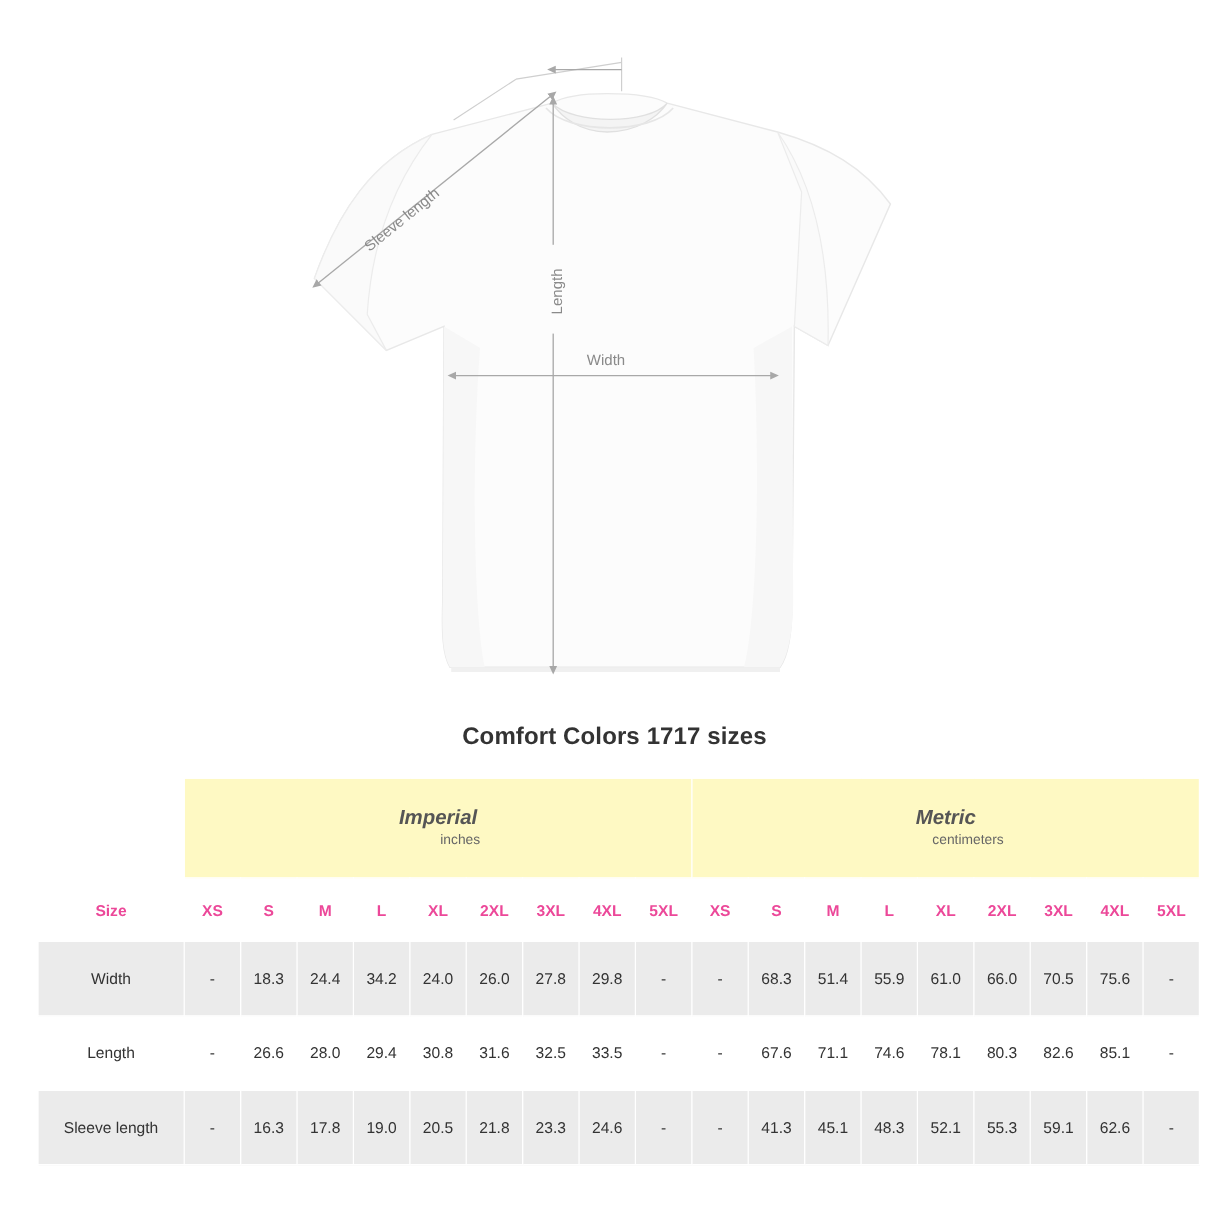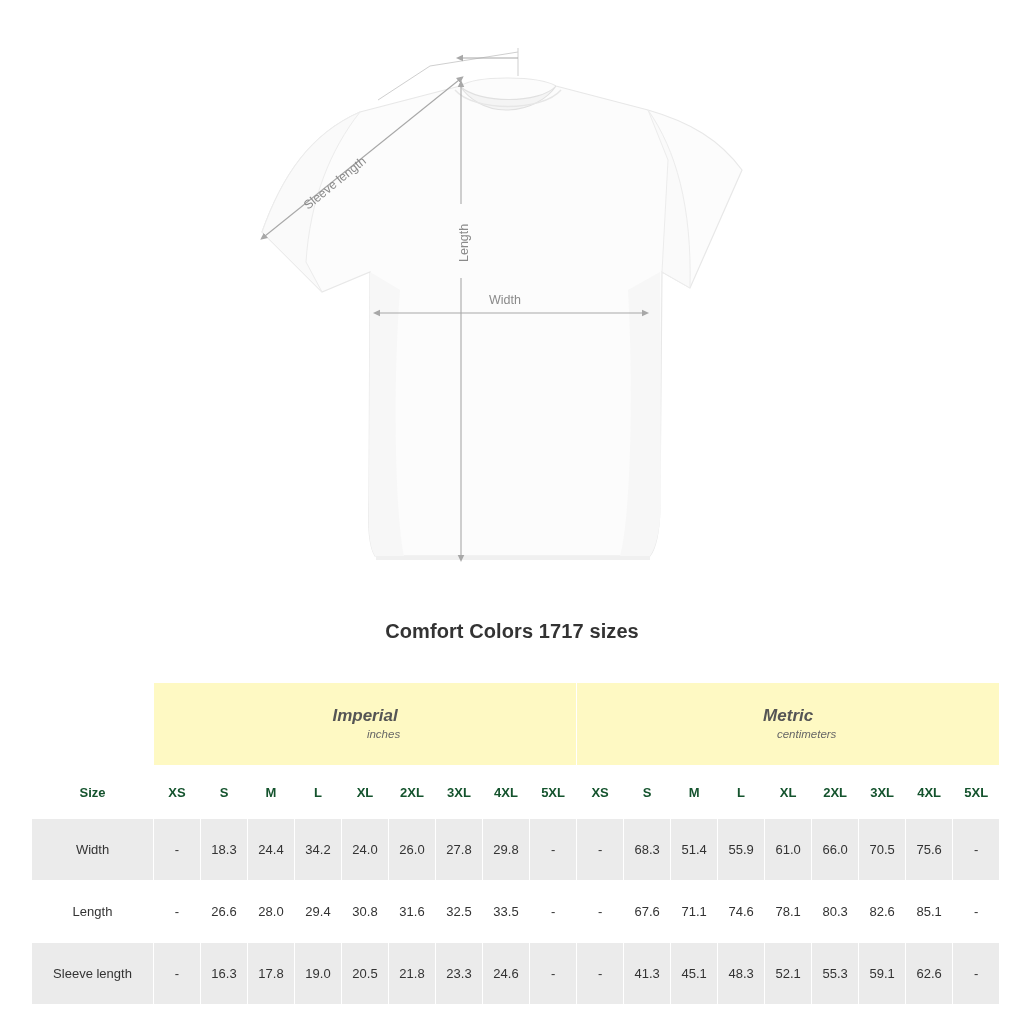--- a/index.html
+++ b/index.html
@@ -31,21 +31,21 @@
     left: 0;
     top: 0;
   }
 
   
   .chart-title {
     text-align: center;
     font-size: 20px;
     font-weight: bold;
     color: #333333;
-    margin: 17px;
+    margin: 0;
     padding-top: 18px;
     letter-spacing: 0.1px;
   }
   .chart-note {
     text-align: center;
     font-size: 12.5px;
     font-style: italic;
     color: #555555;
     margin: 0;
     padding-top: 12px;
@@ -77,35 +77,34 @@
   }
   .unit-head .unit-name {
     font-size: 17px;
     font-style: italic;
     font-weight: bold;
     color: #555555;
     line-height: 1.25;
   }
   .unit-head .unit-sub {
     font-size: 11.5px;
-    font-style: italic;
     color: #666666;
     line-height: 1.5;
     margin-left: 37px;
   }
   .blank-cell {
     background: #ffffff;
     border: none !important;
   }
   tr.header-row td {
     background: #ffffff;
     height: 50px;
     font-size: 13px;
     font-weight: bold;
-    color: #14532d;
+    color: #ec4899;
   }
   tr.header-row td.row-label {
     background: #ffffff;
   }
   tr.data-row td {
     height: 59px;
   }
   tr.data-row.shaded td {
     background: #ebebeb;
   }

